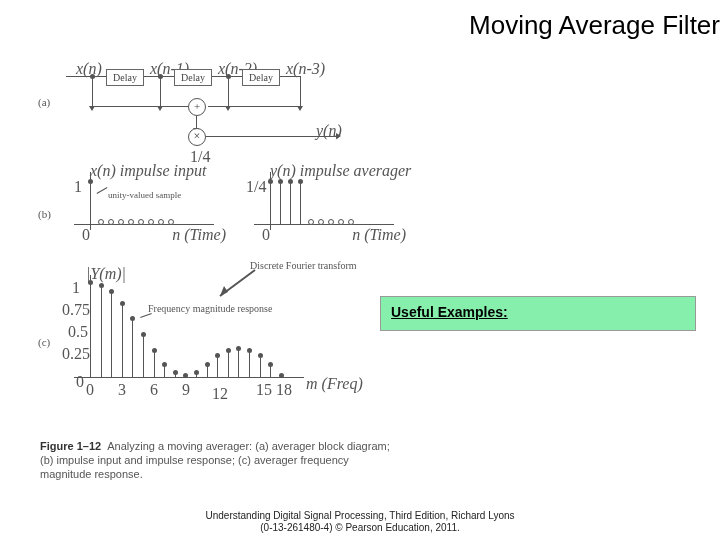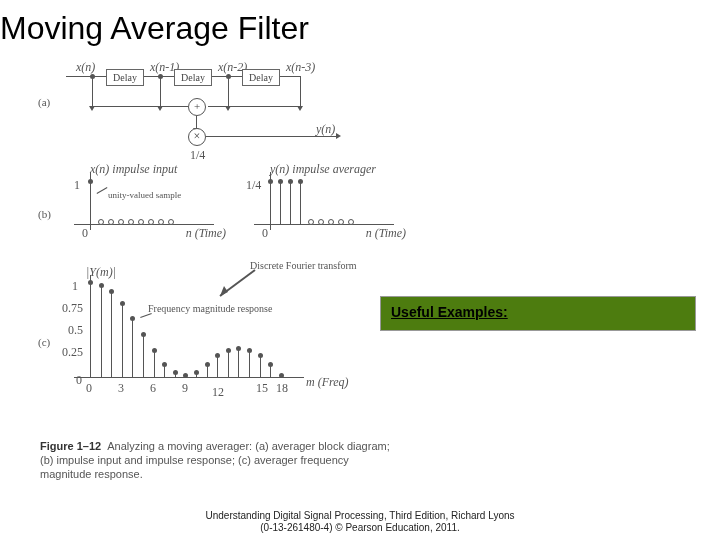--- a/index.html
+++ b/index.html
@@ -6,22 +6,22 @@
     margin: 0;
     padding: 0;
     width: 720px;
     height: 540px;
     font-family: Arial, Helvetica, sans-serif;
     background: #fff;
     position: relative;
     overflow: hidden;
   }
   .title {
-    font-size: 32px;
-    text-align: left;
+    font-size: 26px;
+    text-align: right;
     padding-top: 10px;
     font-weight: normal;
   }
   .figure-area {
     position: absolute;
     left: 40px;
     top: 60px;
     width: 370px;
     font-family: "Times New Roman", serif;
     font-size: 11px;
@@ -77,21 +77,21 @@
     border: 1px solid #555;
     border-radius: 50%;
     font-size: 11px;
     line-height: 14px;
     text-align: center;
     background: #fff;
   }
   .siglabel {
     position: absolute;
     font-style: italic;
-    font-size: 12px;
+    font-size: 16px;
     color: #555;
     white-space: nowrap;
   }
   
   .plots-b {
     position: relative;
     height: 95px;
     margin-top: 4px;
   }
   .miniplot {
@@ -150,21 +150,21 @@
     color: #555;
     line-height: 1.25;
   }
   .caption b { color: #333; }
   .useful-box {
     position: absolute;
     right: 24px;
     top: 296px;
     width: 294px;
     border: 1px solid #999;
-    background: #4d7c0f;
+    background: #86efac;
     padding: 6px 10px 8px 10px;
     font-size: 14px;
     line-height: 1.35;
   }
   .useful-box .hdr {
     font-weight: bold;
     text-decoration: underline;
   }
   .useful-box ul {
     margin: 2px 0 0 0;

